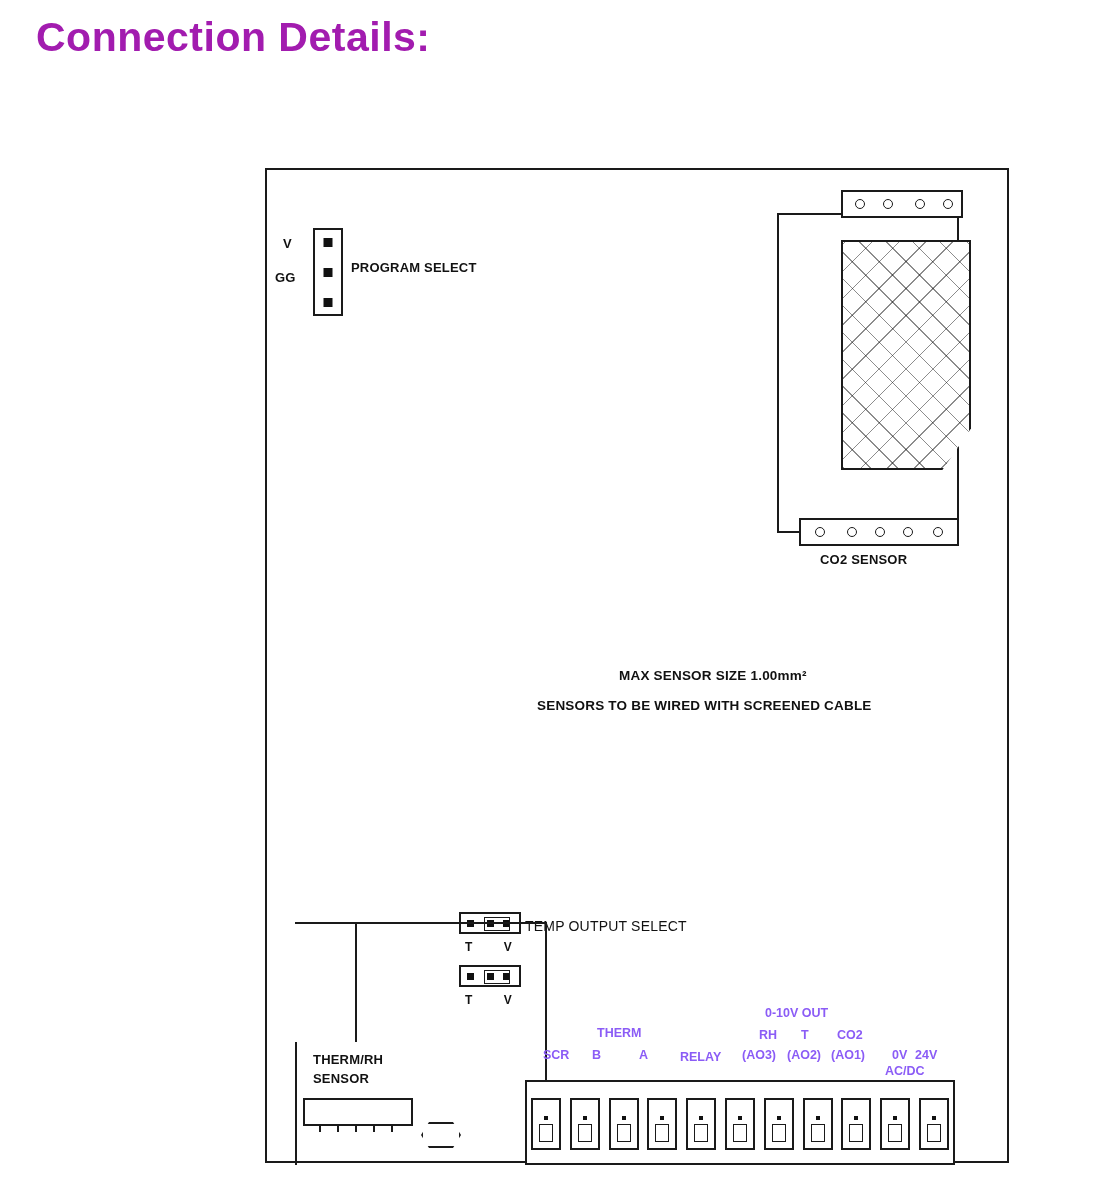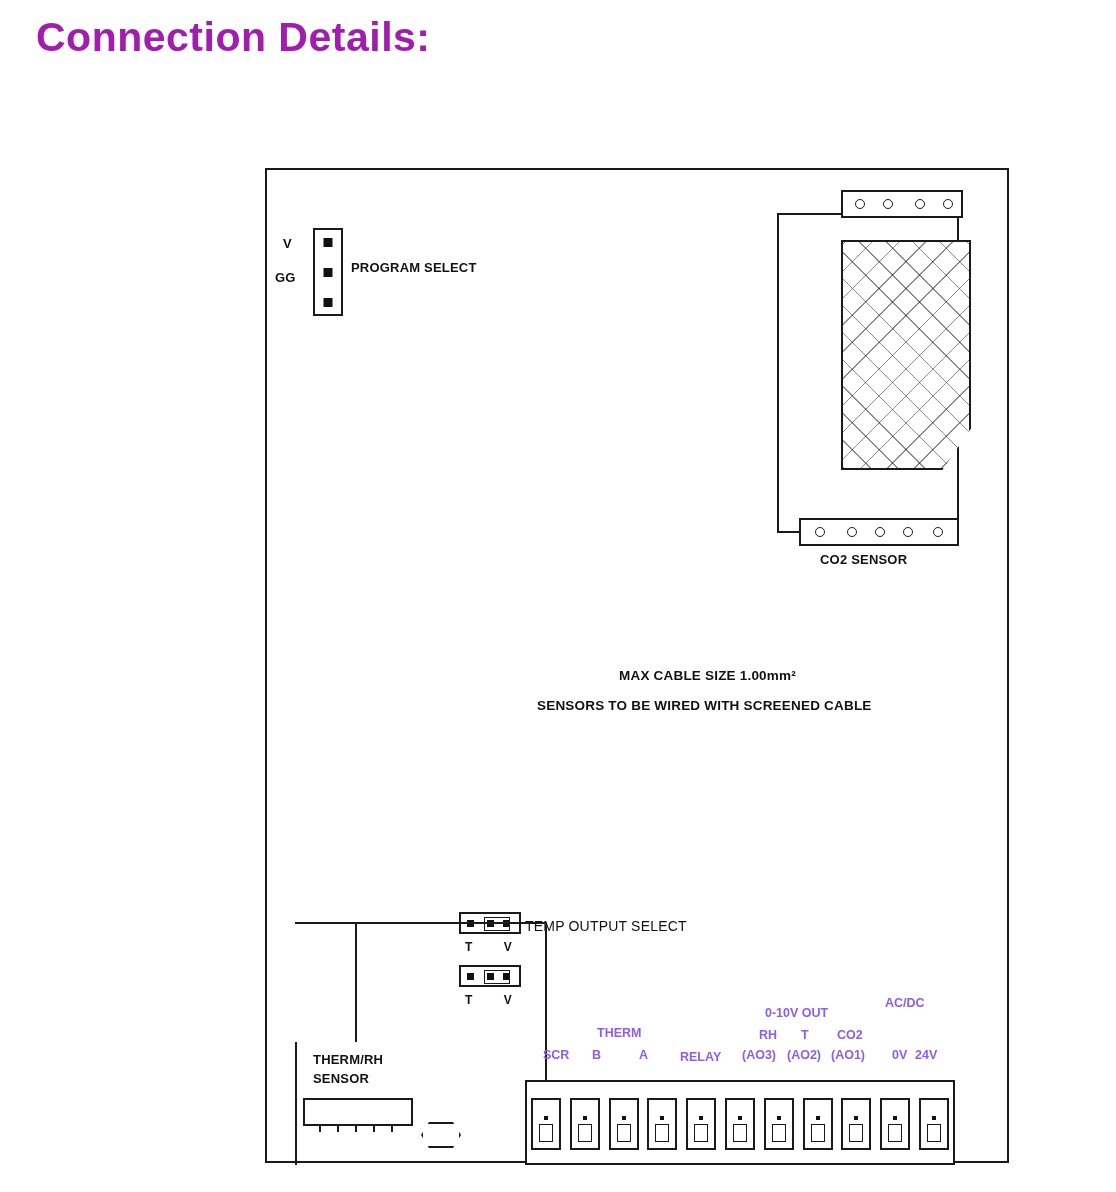--- a/index.html
+++ b/index.html
@@ -299,21 +299,21 @@
     font-weight: bold;
     font-size: 12.5px;
     color: #8b5cf6;
     white-space: nowrap;
   }
   #cap-0-10v  { left: 498px; top: 836px; }
   #cap-therm  { left: 330px; top: 856px; }
   #cap-rh     { left: 492px; top: 858px; }
   #cap-t      { left: 534px; top: 858px; }
   #cap-co2    { left: 570px; top: 858px; text-align: center; }
-  #cap-acdc   { left: 618px; top: 826px; }
+  #cap-acdc   { left: 618px; top: 894px; }
 
   #cap-scr    { left: 276px; top: 878px; }
   #cap-b      { left: 325px; top: 878px; }
   #cap-a      { left: 372px; top: 878px; }
   #cap-relay  { left: 413px; top: 880px; }
   #cap-ao3    { left: 475px; top: 878px; }
   #cap-ao2    { left: 520px; top: 878px; }
   #cap-ao1    { left: 564px; top: 878px; }
   #cap-0v     { left: 615px; top: 878px; margin-left: 10px; }
   #cap-24v    { left: 648px; top: 878px; }
@@ -346,21 +346,21 @@
     <div id="co2-bot-strip">
       <span class="hole" style="left:14px;"></span>
       <span class="hole" style="left:46px;"></span>
       <span class="hole" style="left:74px;"></span>
       <span class="hole" style="left:102px;"></span>
       <span class="hole" style="left:132px;"></span>
     </div>
   </div>
   <div class="lbl" id="co2-label">CO2 SENSOR</div>
 
-  <div class="lbl" id="note-1">MAX CABLE SIZE 1.00mm²</div>
+  <div class="lbl" id="note-1">MAX SENSOR SIZE 1.00mm²</div>
   <div class="lbl" id="note-2">SENSORS TO BE WIRED WITH SCREENED CABLE</div>
 
   <div class="jumper" id="jumper-1">
     <span class="jp a"></span>
     <span class="jp b"></span>
     <span class="jp c"></span>
     <span class="bridge"></span>
   </div>
   <div class="lbl" id="jumper-1-tv">T V</div>
 

